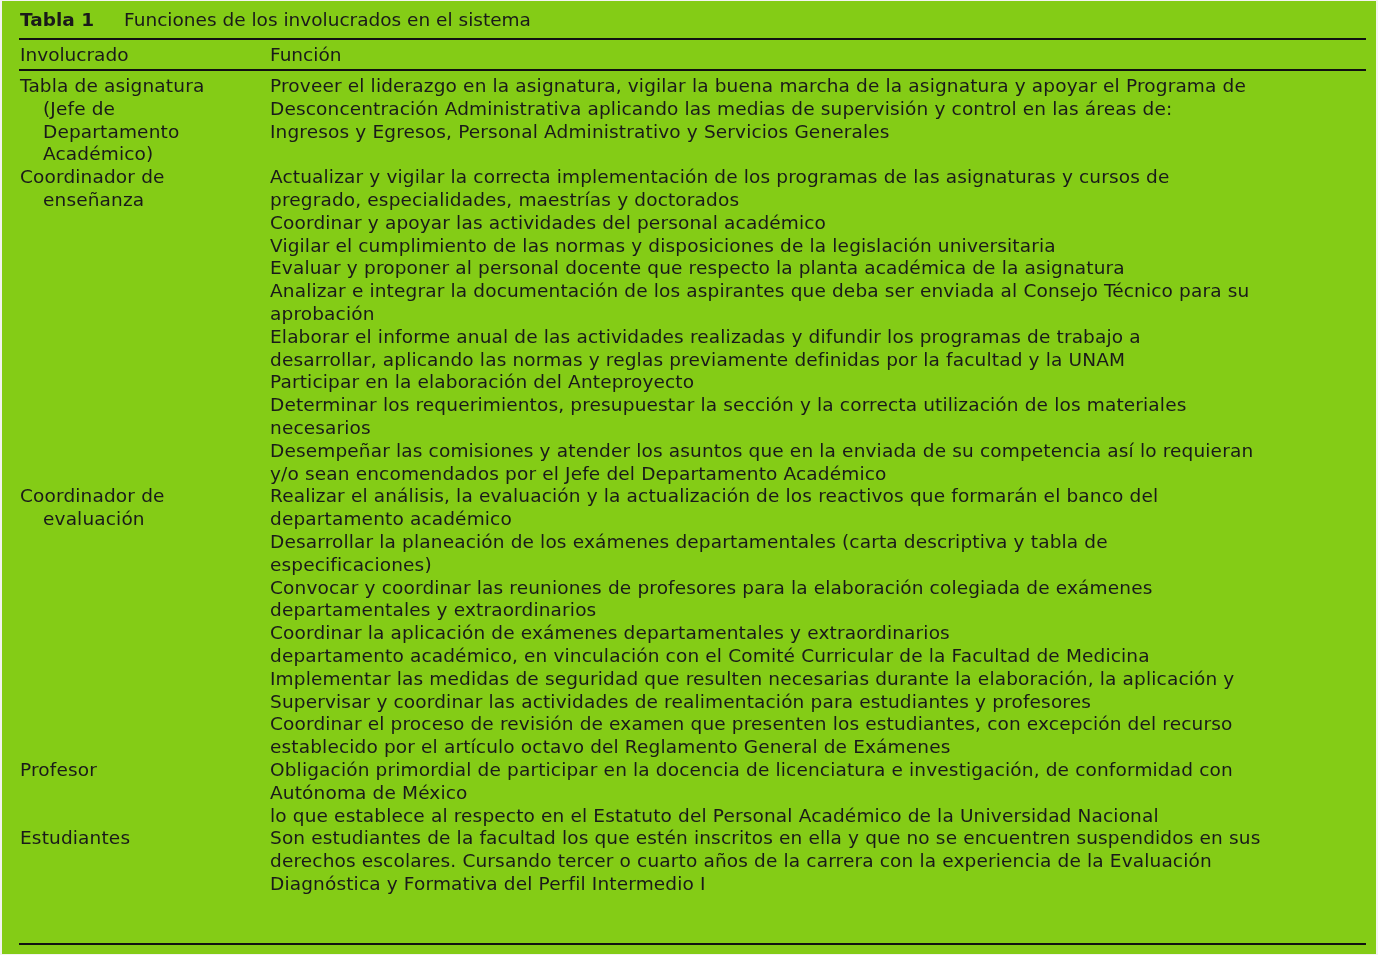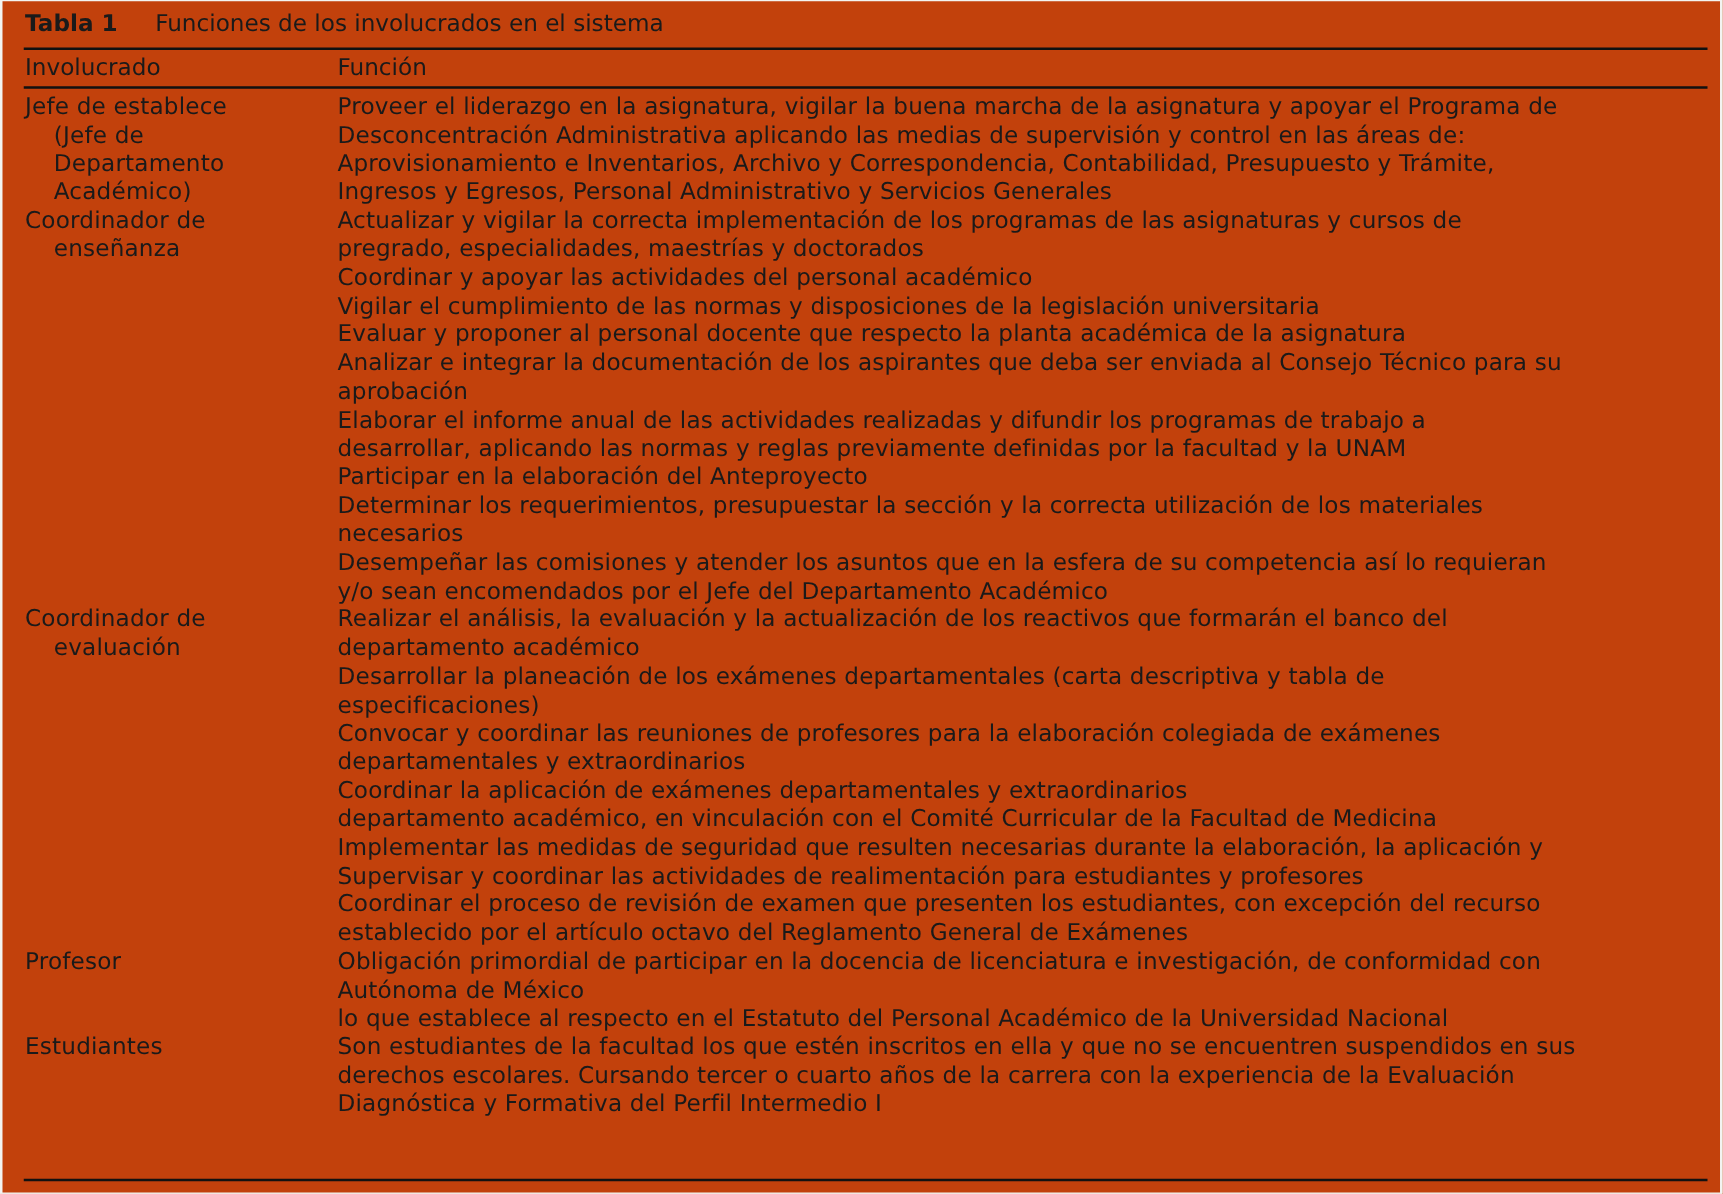--- a/index.html
+++ b/index.html
@@ -13,21 +13,21 @@
       overflow: hidden;
       font-family: "DejaVu Sans", sans-serif;
       color: #1a1a1a;
     }
     .page {
       position: absolute;
       left: 2px;
       top: 1px;
       width: 1374px;
       height: 953px;
-      background: #c2410c;
+      background: #84cc16;
     }
     .caption {
       position: absolute;
       left: 18px;
       top: 7px;
       font-size: 18.5px;
       line-height: 24px;
       white-space: nowrap;
     }
     .caption .label {
@@ -85,30 +85,29 @@
   </div>
   <div class="rule top"></div>
   <div class="thead">
     <span class="c1">Involucrado</span>
     <span class="c2">Función</span>
   </div>
   <div class="rule header"></div>
   <div class="tbody" id="tbody">
       <div class="row">
         <div class="col-inv">
-          <div class="line">Jefe de establece</div>
+          <div class="line">Tabla de asignatura</div>
           <div class="line indent">(Jefe de</div>
           <div class="line indent">Departamento</div>
           <div class="line indent">Académico)</div>
         </div>
         <div class="col-fun">
           <div class="fun-item">
             <div class="line">Proveer el liderazgo en la asignatura, vigilar la buena marcha de la asignatura y apoyar el Programa de</div>
             <div class="line">Desconcentración Administrativa aplicando las medias de supervisión y control en las áreas de:</div>
-            <div class="line">Aprovisionamiento e Inventarios, Archivo y Correspondencia, Contabilidad, Presupuesto y Trámite,</div>
             <div class="line">Ingresos y Egresos, Personal Administrativo y Servicios Generales</div>
           </div>
         </div>
       </div>
       <div class="row">
         <div class="col-inv">
           <div class="line">Coordinador de</div>
           <div class="line indent">enseñanza</div>
         </div>
         <div class="col-fun">
@@ -134,21 +133,21 @@
             <div class="line">desarrollar, aplicando las normas y reglas previamente definidas por la facultad y la UNAM</div>
           </div>
           <div class="fun-item">
             <div class="line">Participar en la elaboración del Anteproyecto</div>
           </div>
           <div class="fun-item">
             <div class="line">Determinar los requerimientos, presupuestar la sección y la correcta utilización de los materiales</div>
             <div class="line">necesarios</div>
           </div>
           <div class="fun-item">
-            <div class="line">Desempeñar las comisiones y atender los asuntos que en la esfera de su competencia así lo requieran</div>
+            <div class="line">Desempeñar las comisiones y atender los asuntos que en la enviada de su competencia así lo requieran</div>
             <div class="line">y/o sean encomendados por el Jefe del Departamento Académico</div>
           </div>
         </div>
       </div>
       <div class="row">
         <div class="col-inv">
           <div class="line">Coordinador de</div>
           <div class="line indent">evaluación</div>
         </div>
         <div class="col-fun">

